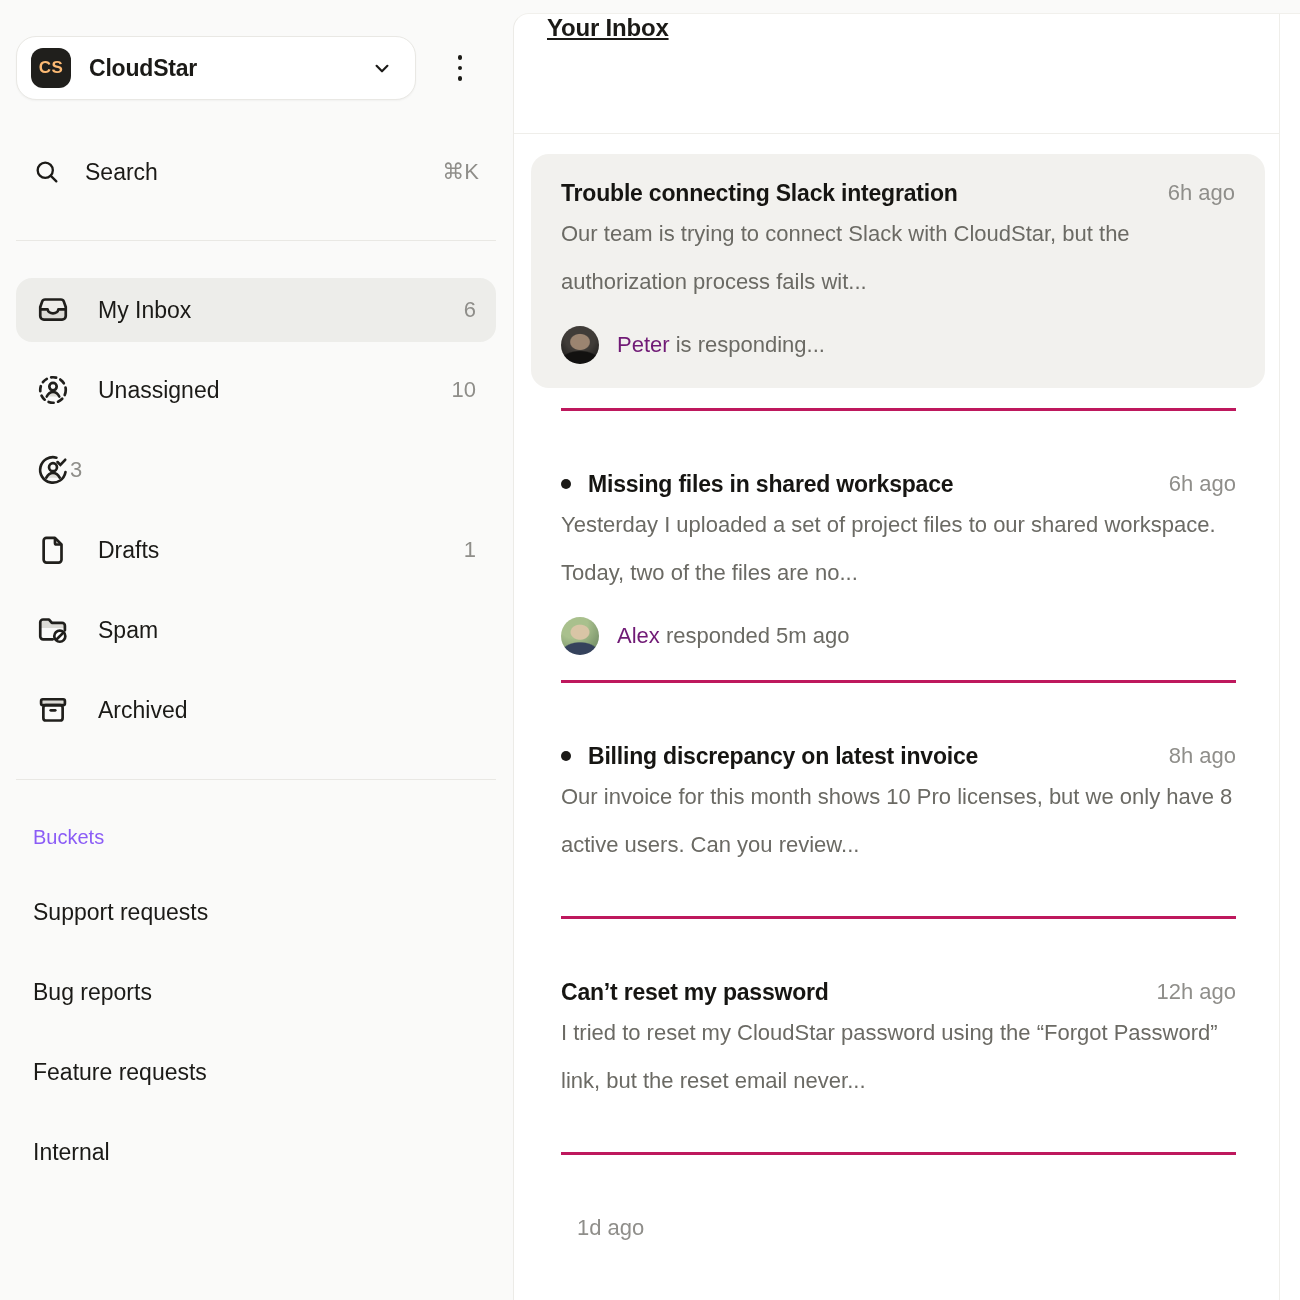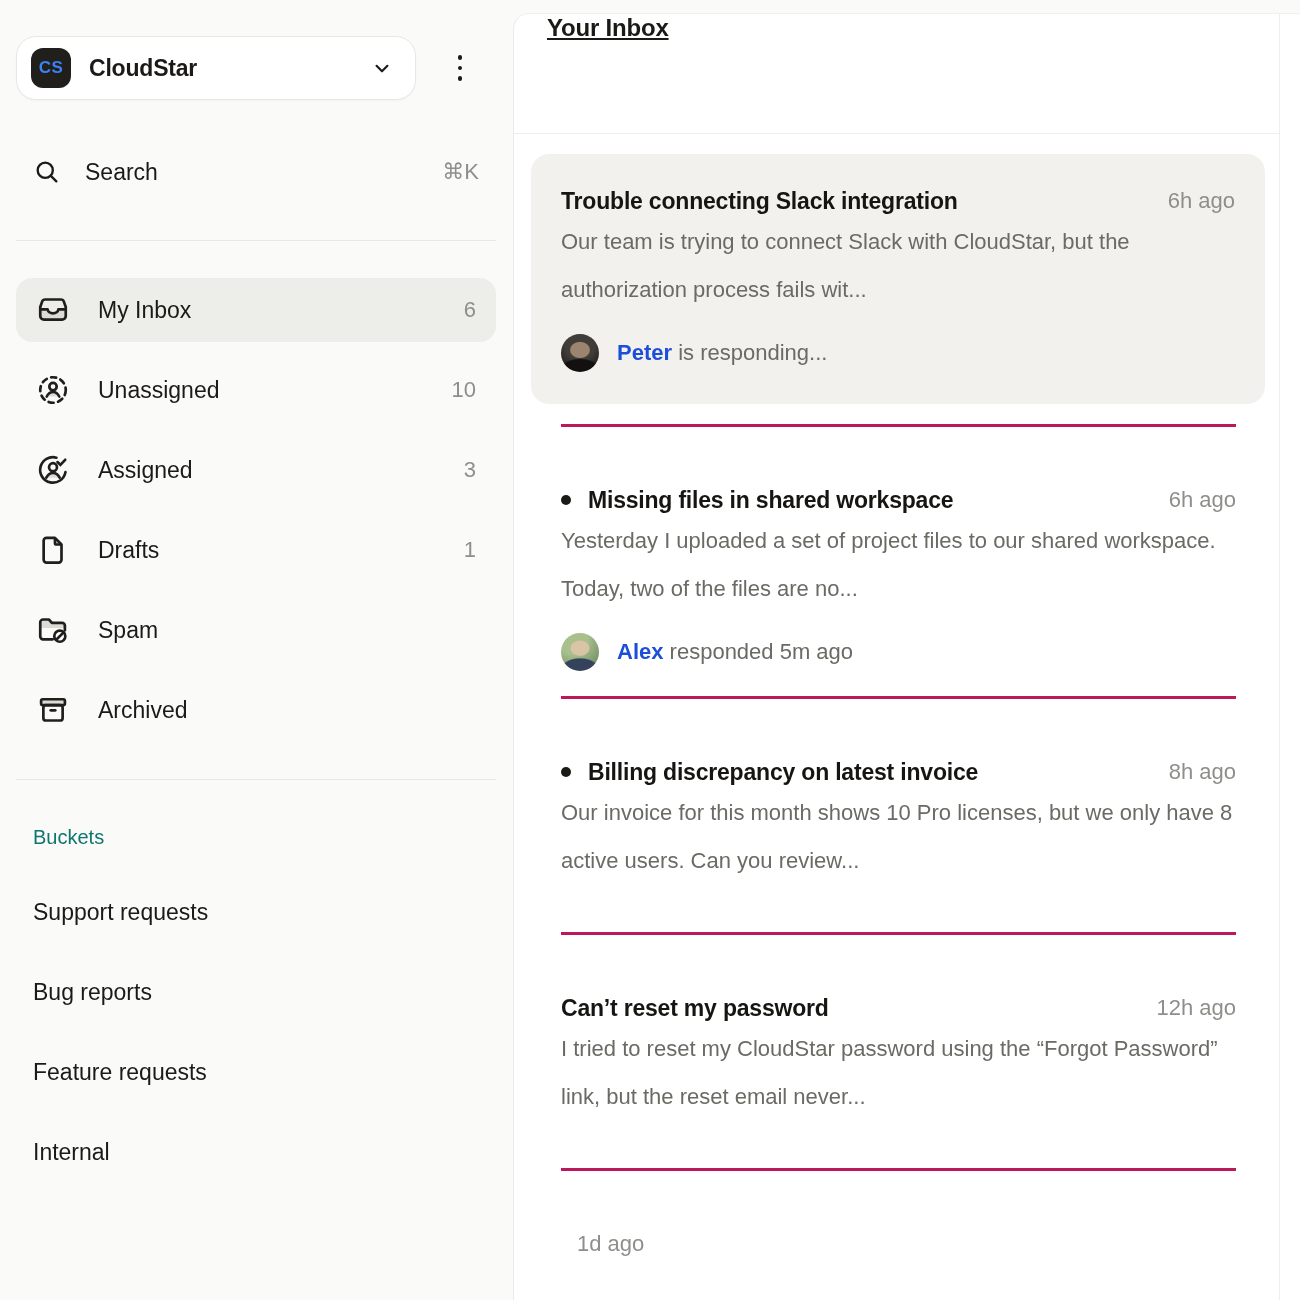--- a/index.html
+++ b/index.html
@@ -7,21 +7,21 @@
   body { font-family:"Liberation Sans", sans-serif; background:#FAFAF9; color:#1B1A17; }
   #app { position:relative; width:1300px; height:1300px; overflow:hidden; }
 
   
   .sidebar { position:absolute; left:0; top:0; width:513px; height:1300px; }
 
   .workspace-pill { position:absolute; left:16px; top:36px; width:400px; height:64px;
     background:#FFFFFF; border:1px solid #E9E8E4; border-radius:20px;
     box-shadow:0 1px 2px rgba(0,0,0,0.04);
     display:flex; align-items:center; padding:0 20px 0 14px; cursor:pointer; }
-  .ws-logo { width:40px; height:40px; border-radius:12px; background:#201F1C; color:#3b82f6;
+  .ws-logo { width:40px; height:40px; border-radius:12px; background:#201F1C; color:#fdba74;
     display:flex; align-items:center; justify-content:center; font-size:17px; font-weight:bold; letter-spacing:.5px; }
   .ws-name { margin-left:18px; font-size:23px; font-weight:bold; letter-spacing:-0.2px; flex:1; }
   .ws-chevron { flex:0 0 auto; }
 
   .kebab { position:absolute; left:444px; top:44px; width:32px; height:48px;
     display:flex; flex-direction:column; align-items:center; justify-content:center; gap:6px; cursor:pointer; }
   .kebab i { width:4.5px; height:4.5px; border-radius:50%; background:#1B1A17; }
 
   .search-row { position:absolute; left:16px; top:148px; width:480px; height:48px;
     display:flex; align-items:center; padding:0 17px; cursor:pointer; }
@@ -30,56 +30,56 @@
 
   .sb-divider { position:absolute; left:16px; width:480px; height:0; border-top:1px solid #E9E8E4; }
 
   .nav { position:absolute; left:16px; top:278px; width:480px; }
   .nav-item { height:64px; margin-bottom:16px; border-radius:16px; display:flex; align-items:center;
     padding:0 20px; cursor:pointer; }
   .nav-item.active { background:#EDEDEA; }
   .nav-item .nav-label { margin-left:28px; font-size:23px; font-weight:500; flex:1; }
   .nav-item .nav-count { font-size:22px; color:#8F8E8A; }
 
-  .buckets-label { position:absolute; left:33px; top:826px; font-size:20px; color:#0f766e; }
+  .buckets-label { position:absolute; left:33px; top:826px; font-size:20px; color:#8b5cf6; }
   .bucket-item { position:absolute; left:33px; height:32px; font-size:23px; font-weight:500;
     display:flex; align-items:center; cursor:pointer; }
 
   
   .main { position:absolute; left:513px; top:13px; width:787px; height:1287px;
     background:#FFFFFF; border-left:1px solid #ECEBE7; border-top:1px solid #F1F0EC;
     border-radius:16px 0 0 0; overflow:hidden; }
   .right-rail { position:absolute; right:0; top:0; bottom:0; width:21px;
     border-left:1px solid #EFEEEA; background:#FFFFFF; }
 
   .main-header { height:120px; display:flex; align-items:flex-start; padding-left:33px;
     border-bottom:1px solid #EFEEEA;text-decoration:underline; }
   .main-title { font-size:24px; font-weight:600; letter-spacing:-0.2px; }
 
   .list { position:relative; }
 
   .conv-card { margin:20px 0 0 17px; width:734px; border-radius:18px; background:#F2F1EE;
-    padding:32px 30px; cursor:pointer; }
+    padding:24px 30px; cursor:pointer; }
   .title-row { display:flex; align-items:center; height:30px; }
   .conv-title { font-size:23px; font-weight:600; color:#161512; letter-spacing:-0.2px; flex:1;
     white-space:nowrap; overflow:hidden; }
   .conv-time { font-size:22px; color:#8F8E8A; margin-left:16px; white-space:nowrap; }
   .preview { margin-top:2px; font-size:22px; line-height:48px; color:#6B6A64; max-height:96px; overflow:hidden; }
   .responder { margin-top:20px; display:flex; align-items:center; }
   .avatar { width:38px; height:38px; border-radius:50%; flex:0 0 auto; }
   .avatar-peter { background:
       radial-gradient(ellipse 42% 34% at 50% 42%, #9b8470 0 58%, rgba(0,0,0,0) 66%),
       radial-gradient(ellipse 72% 42% at 50% 96%, #121110 0 68%, rgba(0,0,0,0) 76%),
       radial-gradient(circle at 50% 28%, #403c38 0 45%, #272523 72%, #1a1918 100%); }
   .avatar-alex { background:
       radial-gradient(ellipse 40% 32% at 50% 40%, #d9c5a6 0 58%, rgba(0,0,0,0) 66%),
       radial-gradient(ellipse 66% 38% at 50% 94%, #35425c 0 68%, rgba(0,0,0,0) 76%),
       radial-gradient(circle at 32% 18%, #a9c08d 0 35%, #7f996f 72%, #6a8360 100%); }
   .responder-text { margin-left:18px; font-size:22px; color:#6B6A64; }
-  .responder-text b { color:#1d4ed8; font-weight:bold; }
+  .responder-text b { color:#701a75; font-weight:normal; }
 
   .conv-item { margin:0 64px 0 47px; padding:58px 0 47px; border-top:3px solid #be185d; cursor:pointer; }
   .conv-item.first { margin-top:20px; }
   .conv-item.with-responder { padding-bottom:25px; }
   .unread-dot { width:10px; height:10px; border-radius:50%; background:#1B1A17; margin-right:17px; flex:0 0 auto; }
 
   .icon-24 { display:block; }
 </style>
 </head>
 <body>
@@ -135,21 +135,20 @@
         <span class="nav-count">10</span>
       </div>
 
       <div class="nav-item">
         <svg class="icon-24" width="34" height="34" viewBox="0 0 24 24" fill="none" stroke="#201F1C" stroke-width="1.9" stroke-linecap="round">
           <path d="M20.8 13.5a9 9 0 1 1-6.4-10.2"></path>
           <path d="M15.2 6.4l2 2 3.4-3.6"></path>
           <circle cx="12" cy="10" r="2.8"></circle>
           <path d="M7.3 17.4c1.1-2.2 2.9-3.3 4.7-3.3s3.6 1.1 4.7 3.3" fill="#DCDBD6"></path>
         </svg>
-        <span class="nav-label">Assigned</span>
         <span class="nav-count">3</span>
       </div>
 
       <div class="nav-item">
         <svg class="icon-24" width="34" height="34" viewBox="0 0 24 24">
           <path d="M13.4 3.6v3.4c0 .6.5 1.1 1.1 1.1H18z" fill="#DCDBD6" stroke="none"></path>
           <path d="M7.4 3.5h6l4.6 4.6v10.8c0 1.1-.9 2-2 2H7.4c-1.1 0-2-.9-2-2V5.5c0-1.1.9-2 2-2z" fill="none" stroke="#201F1C" stroke-width="1.9" stroke-linejoin="round"></path>
           <path d="M13.4 3.8v3.2c0 .6.5 1.1 1.1 1.1h3.2" fill="none" stroke="#201F1C" stroke-width="1.9" stroke-linejoin="round"></path>
         </svg>
         <span class="nav-label">Drafts</span>

